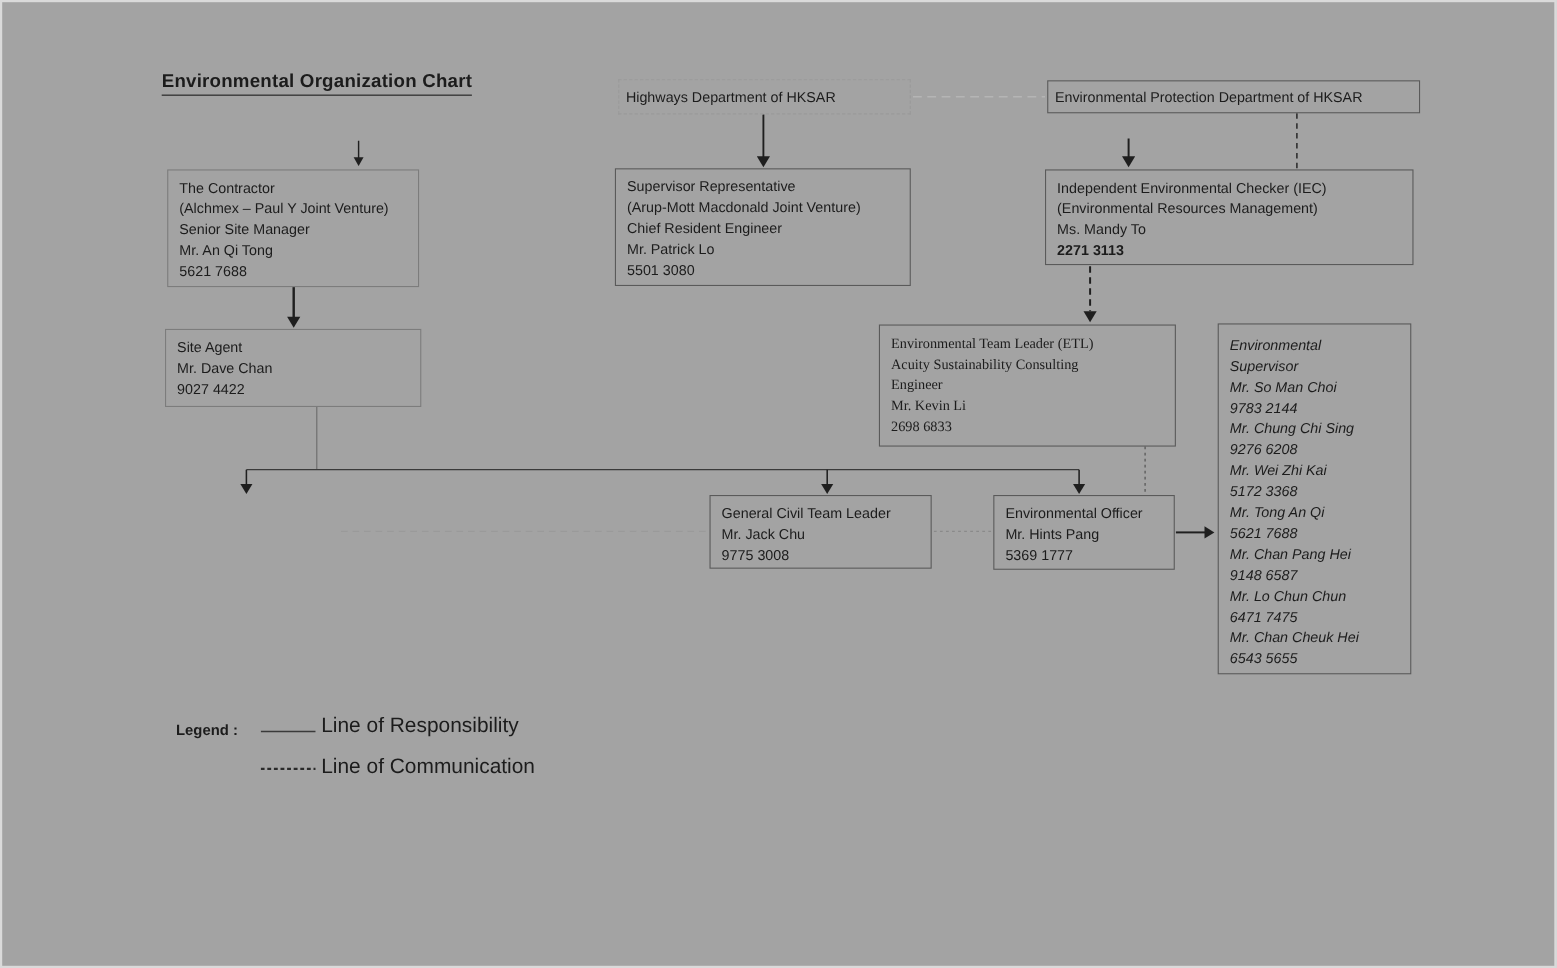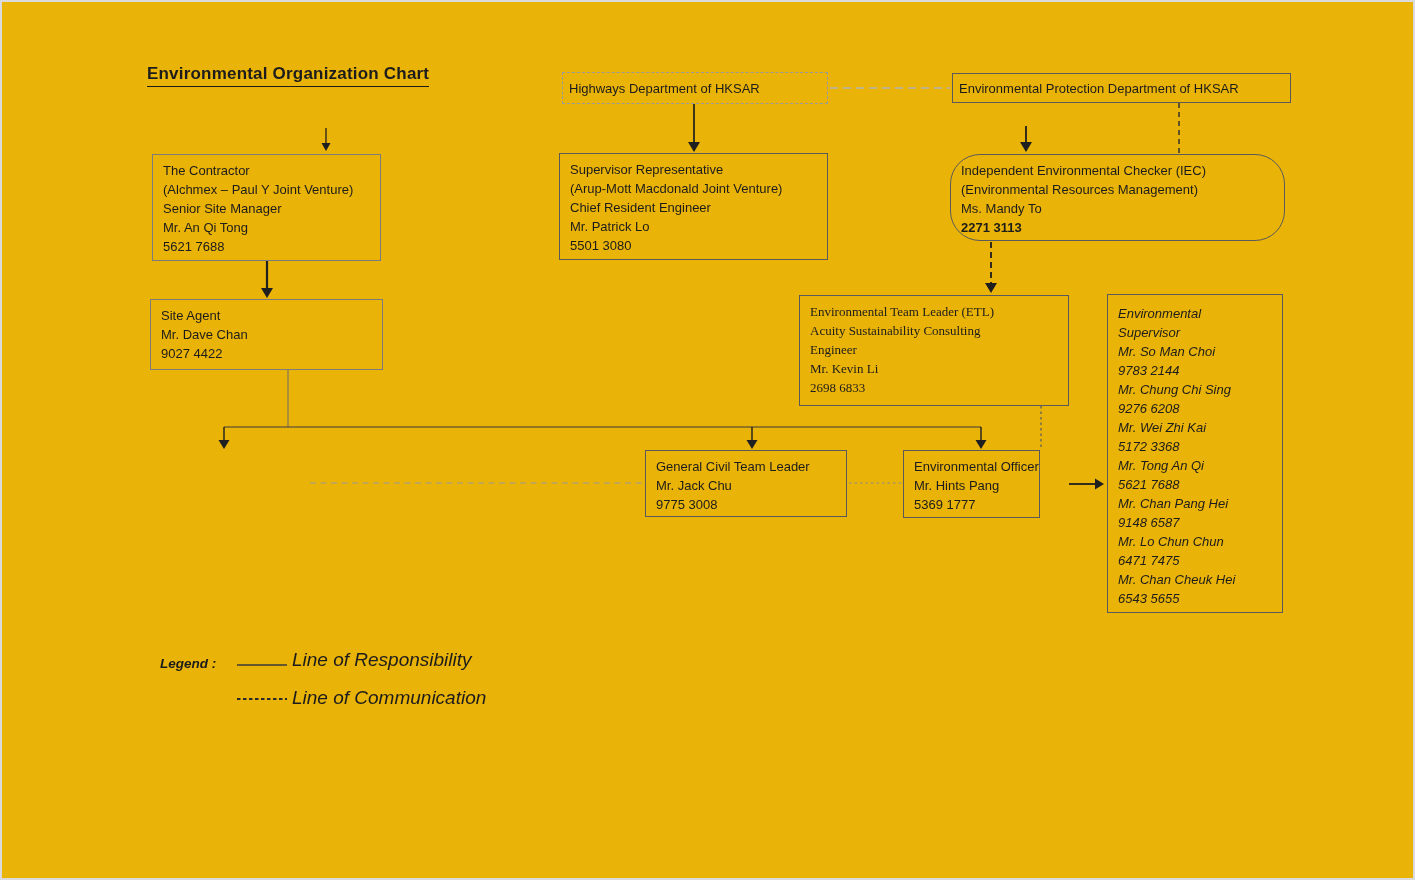--- a/index.html
+++ b/index.html
@@ -4,21 +4,21 @@
 <style>
   * { margin:0; padding:0; box-sizing:border-box; }
   html,body { background:#ffffff; }
   body {
     font-family:"Liberation Sans", sans-serif;
     color:#1c1c1c;
     width:1415px; height:880px;
   }
   .canvas {
     position:relative; width:1415px; height:880px;
-    background:#eab308; border:2px solid #dadada; overflow:hidden;
+    background:#a3a3a3; border:2px solid #dadada; overflow:hidden;
   }
   .wires { position:absolute; left:0; top:0; width:1415px; height:880px; }
   .title {
     position:absolute; left:145px; top:62px;
     font-size:17px; font-weight:bold; letter-spacing:.2px;
     border-bottom:1.6px solid #1c1c1c; padding-bottom:2px;
     display:inline-block;
   }
   .node {
     position:absolute; border:1px solid #5a5a5a;
@@ -27,21 +27,21 @@
     background:transparent;
   }
   .node.center {
     display:flex; align-items:center; justify-content:flex-start;
     text-align:center; padding:0 6px;
   }
   .node.dashedborder { border:1px dashed #9a9a9a; }
   .node.lightborder { border-color:#7c7c7c; }
   .bline { white-space:nowrap; }
   .bline.bold { font-weight:bold; }
-  .legend { position:absolute; left:158px; top:648px; width:340px; height:70px;font-style:italic; }
+  .legend { position:absolute; left:158px; top:648px; width:340px; height:70px; }
   .legend-label { position:absolute; left:0; top:6px; font-size:13.5px; font-weight:bold; }
   .legend-row { position:absolute; left:77px; display:flex; align-items:flex-end; gap:5px; }
   .legend-row .ltext { font-size:19px; line-height:15px; }
   .sample { display:block; }
 </style>
 </head>
 <body>
 
 <div class="canvas">
 
@@ -125,21 +125,21 @@
       <div class="bline">Mr. An Qi Tong</div>
       <div class="bline">5621 7688</div>
     </div>
   <div class="node" style="left:557px; top:151px; width:269px; height:107px;">
       <div class="bline">Supervisor Representative</div>
       <div class="bline">(Arup-Mott Macdonald Joint Venture)</div>
       <div class="bline">Chief Resident Engineer</div>
       <div class="bline">Mr. Patrick Lo</div>
       <div class="bline">5501 3080</div>
     </div>
-  <div class="node" style="left:948px; top:152px; width:335px; height:87px;border-radius:30px;">
+  <div class="node" style="left:948px; top:152px; width:335px; height:87px;">
       <div class="bline">Independent Environmental Checker (IEC)</div>
       <div class="bline">(Environmental Resources Management)</div>
       <div class="bline">Ms. Mandy To</div>
       <div class="bline bold">2271 3113</div>
     </div>
 
   <div class="node lightborder" style="left:148px; top:297px; width:233px; height:71px;">
       <div class="bline">Site Agent</div>
       <div class="bline">Mr. Dave Chan</div>
       <div class="bline">9027 4422</div>
@@ -168,21 +168,21 @@
       <div class="bline">6471 7475</div>
       <div class="bline">Mr. Chan Cheuk Hei</div>
       <div class="bline">6543 5655</div>
     </div>
 
   <div class="node" style="left:643px; top:448px; width:202px; height:67px;">
       <div class="bline">General Civil Team Leader</div>
       <div class="bline">Mr. Jack Chu</div>
       <div class="bline">9775 3008</div>
     </div>
-  <div class="node" style="left:901px; top:448px; width:137px; height:68px;">
+  <div class="node" style="left:901px; top:448px; width:165px; height:68px;">
       <div class="bline">Environmental Officer</div>
       <div class="bline">Mr. Hints Pang</div>
       <div class="bline">5369 1777</div>
     </div>
 
   <div class="legend">
     <div class="legend-label">Legend :</div>
     <div class="legend-row" style="top:2px;">
       <svg class="sample" width="50" height="14">
         <line x1="0" y1="12" x2="50" y2="12" stroke="#3a3a3a" stroke-width="1.3"></line>

